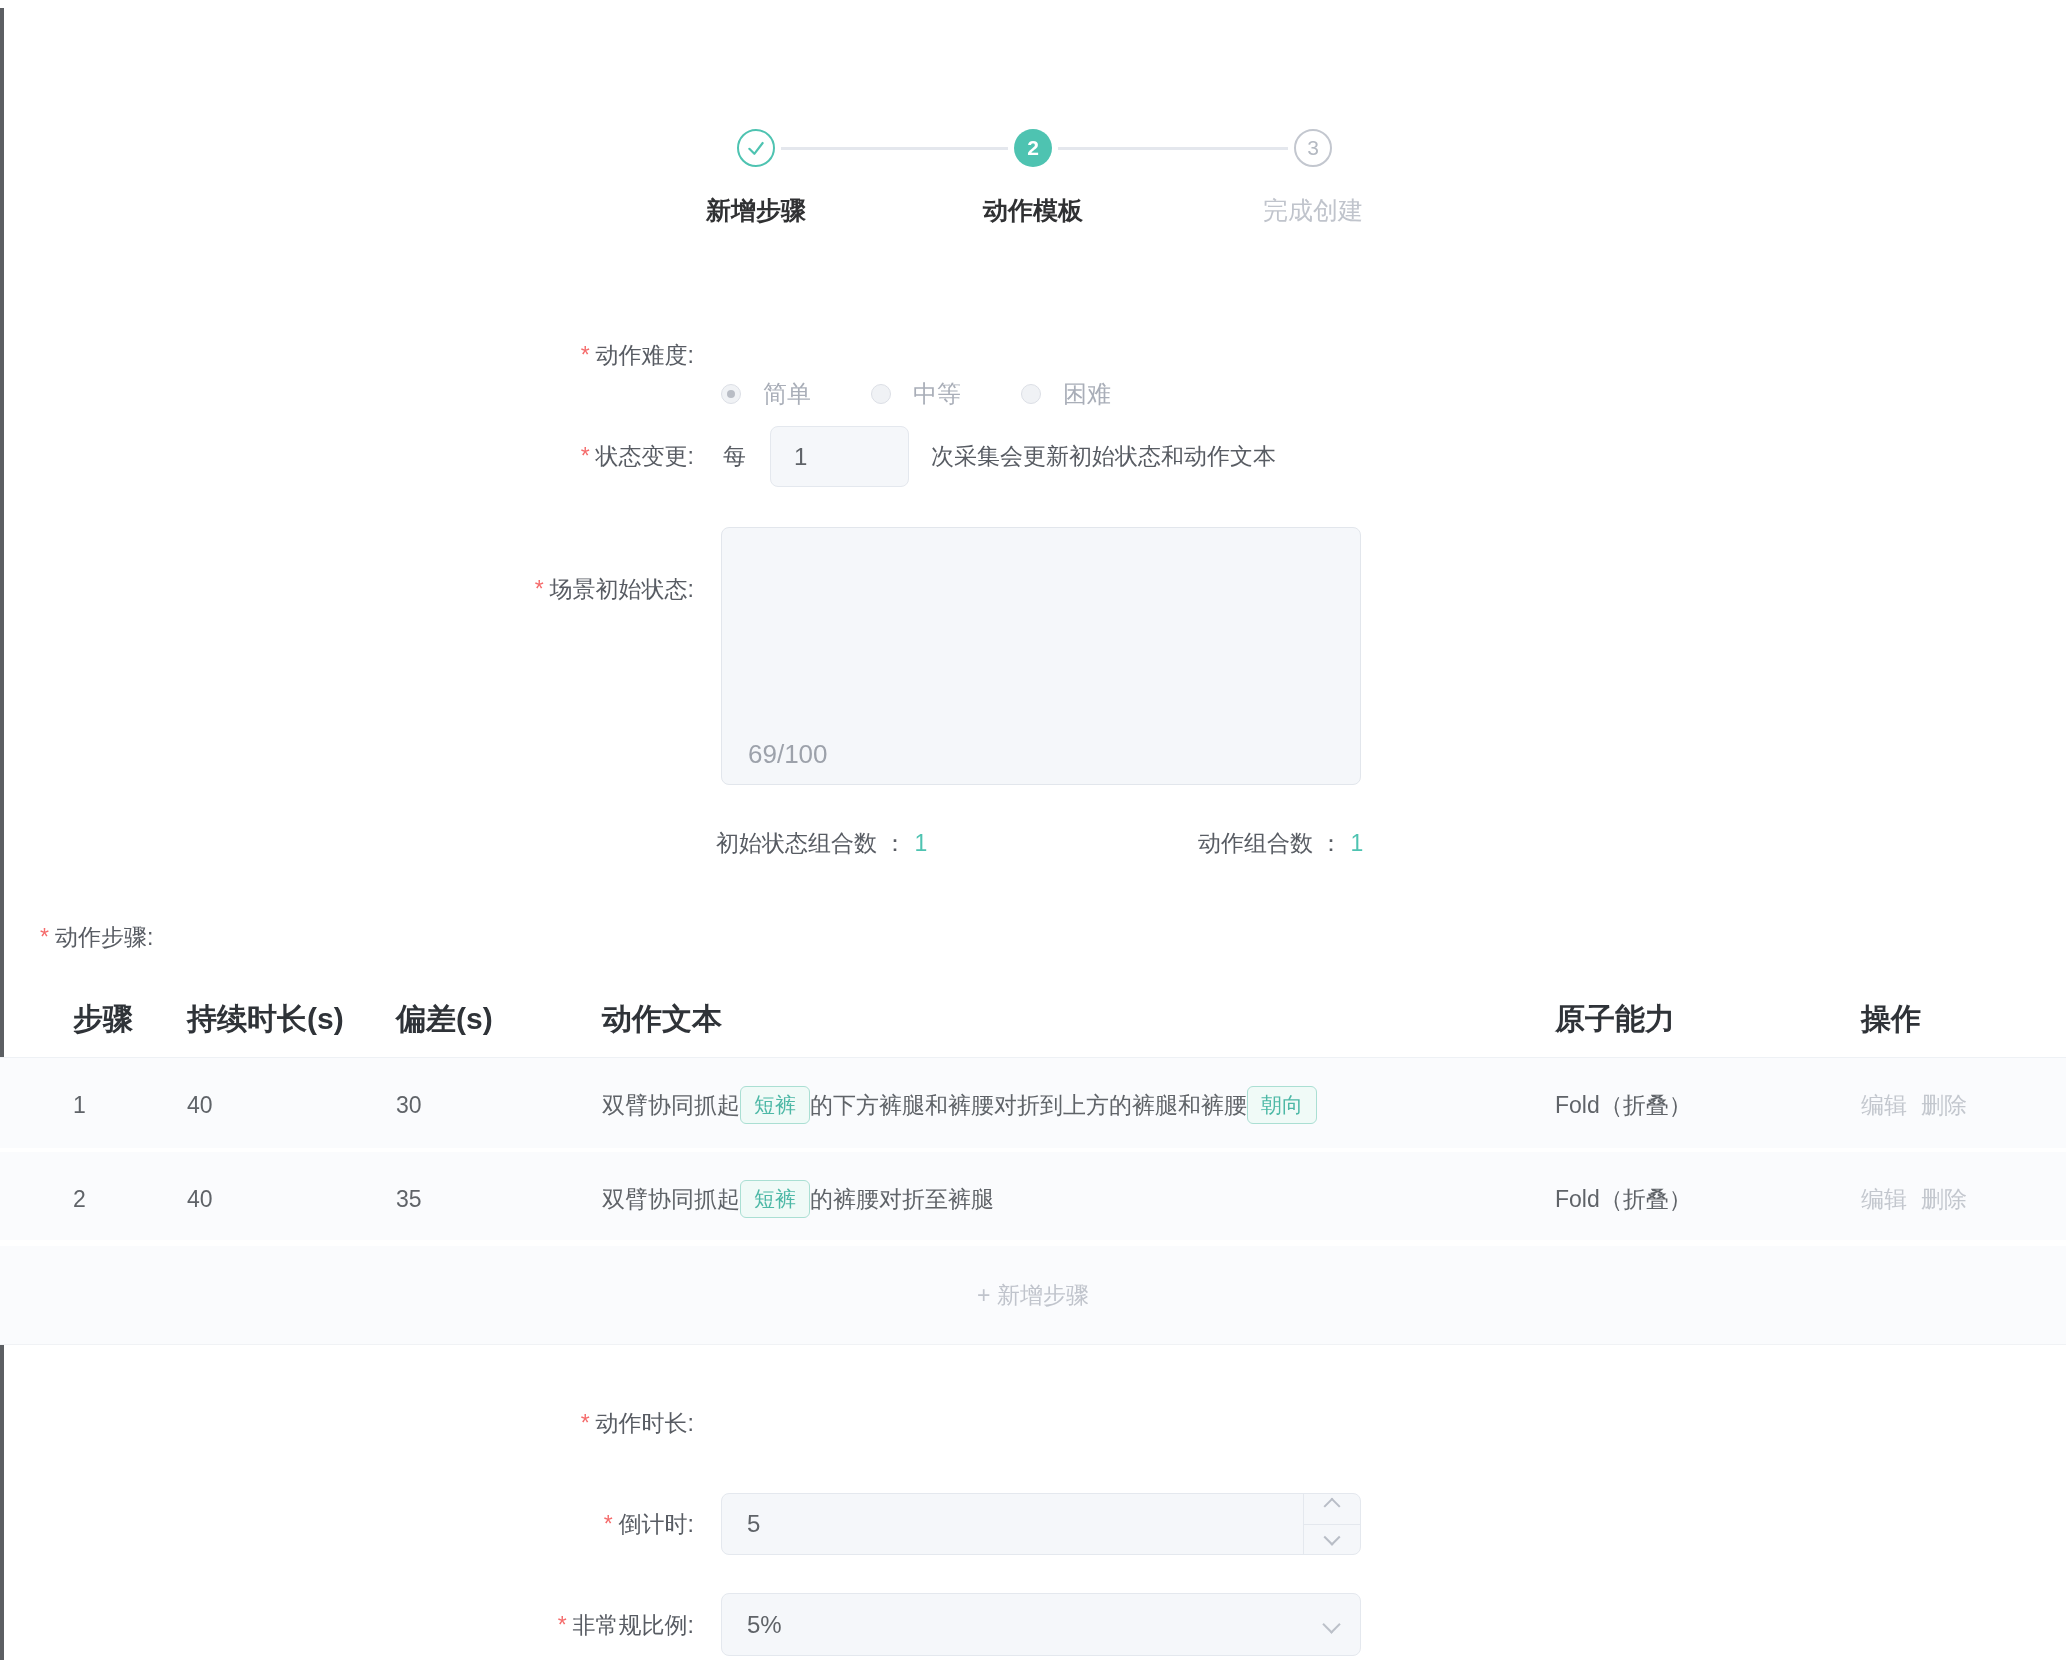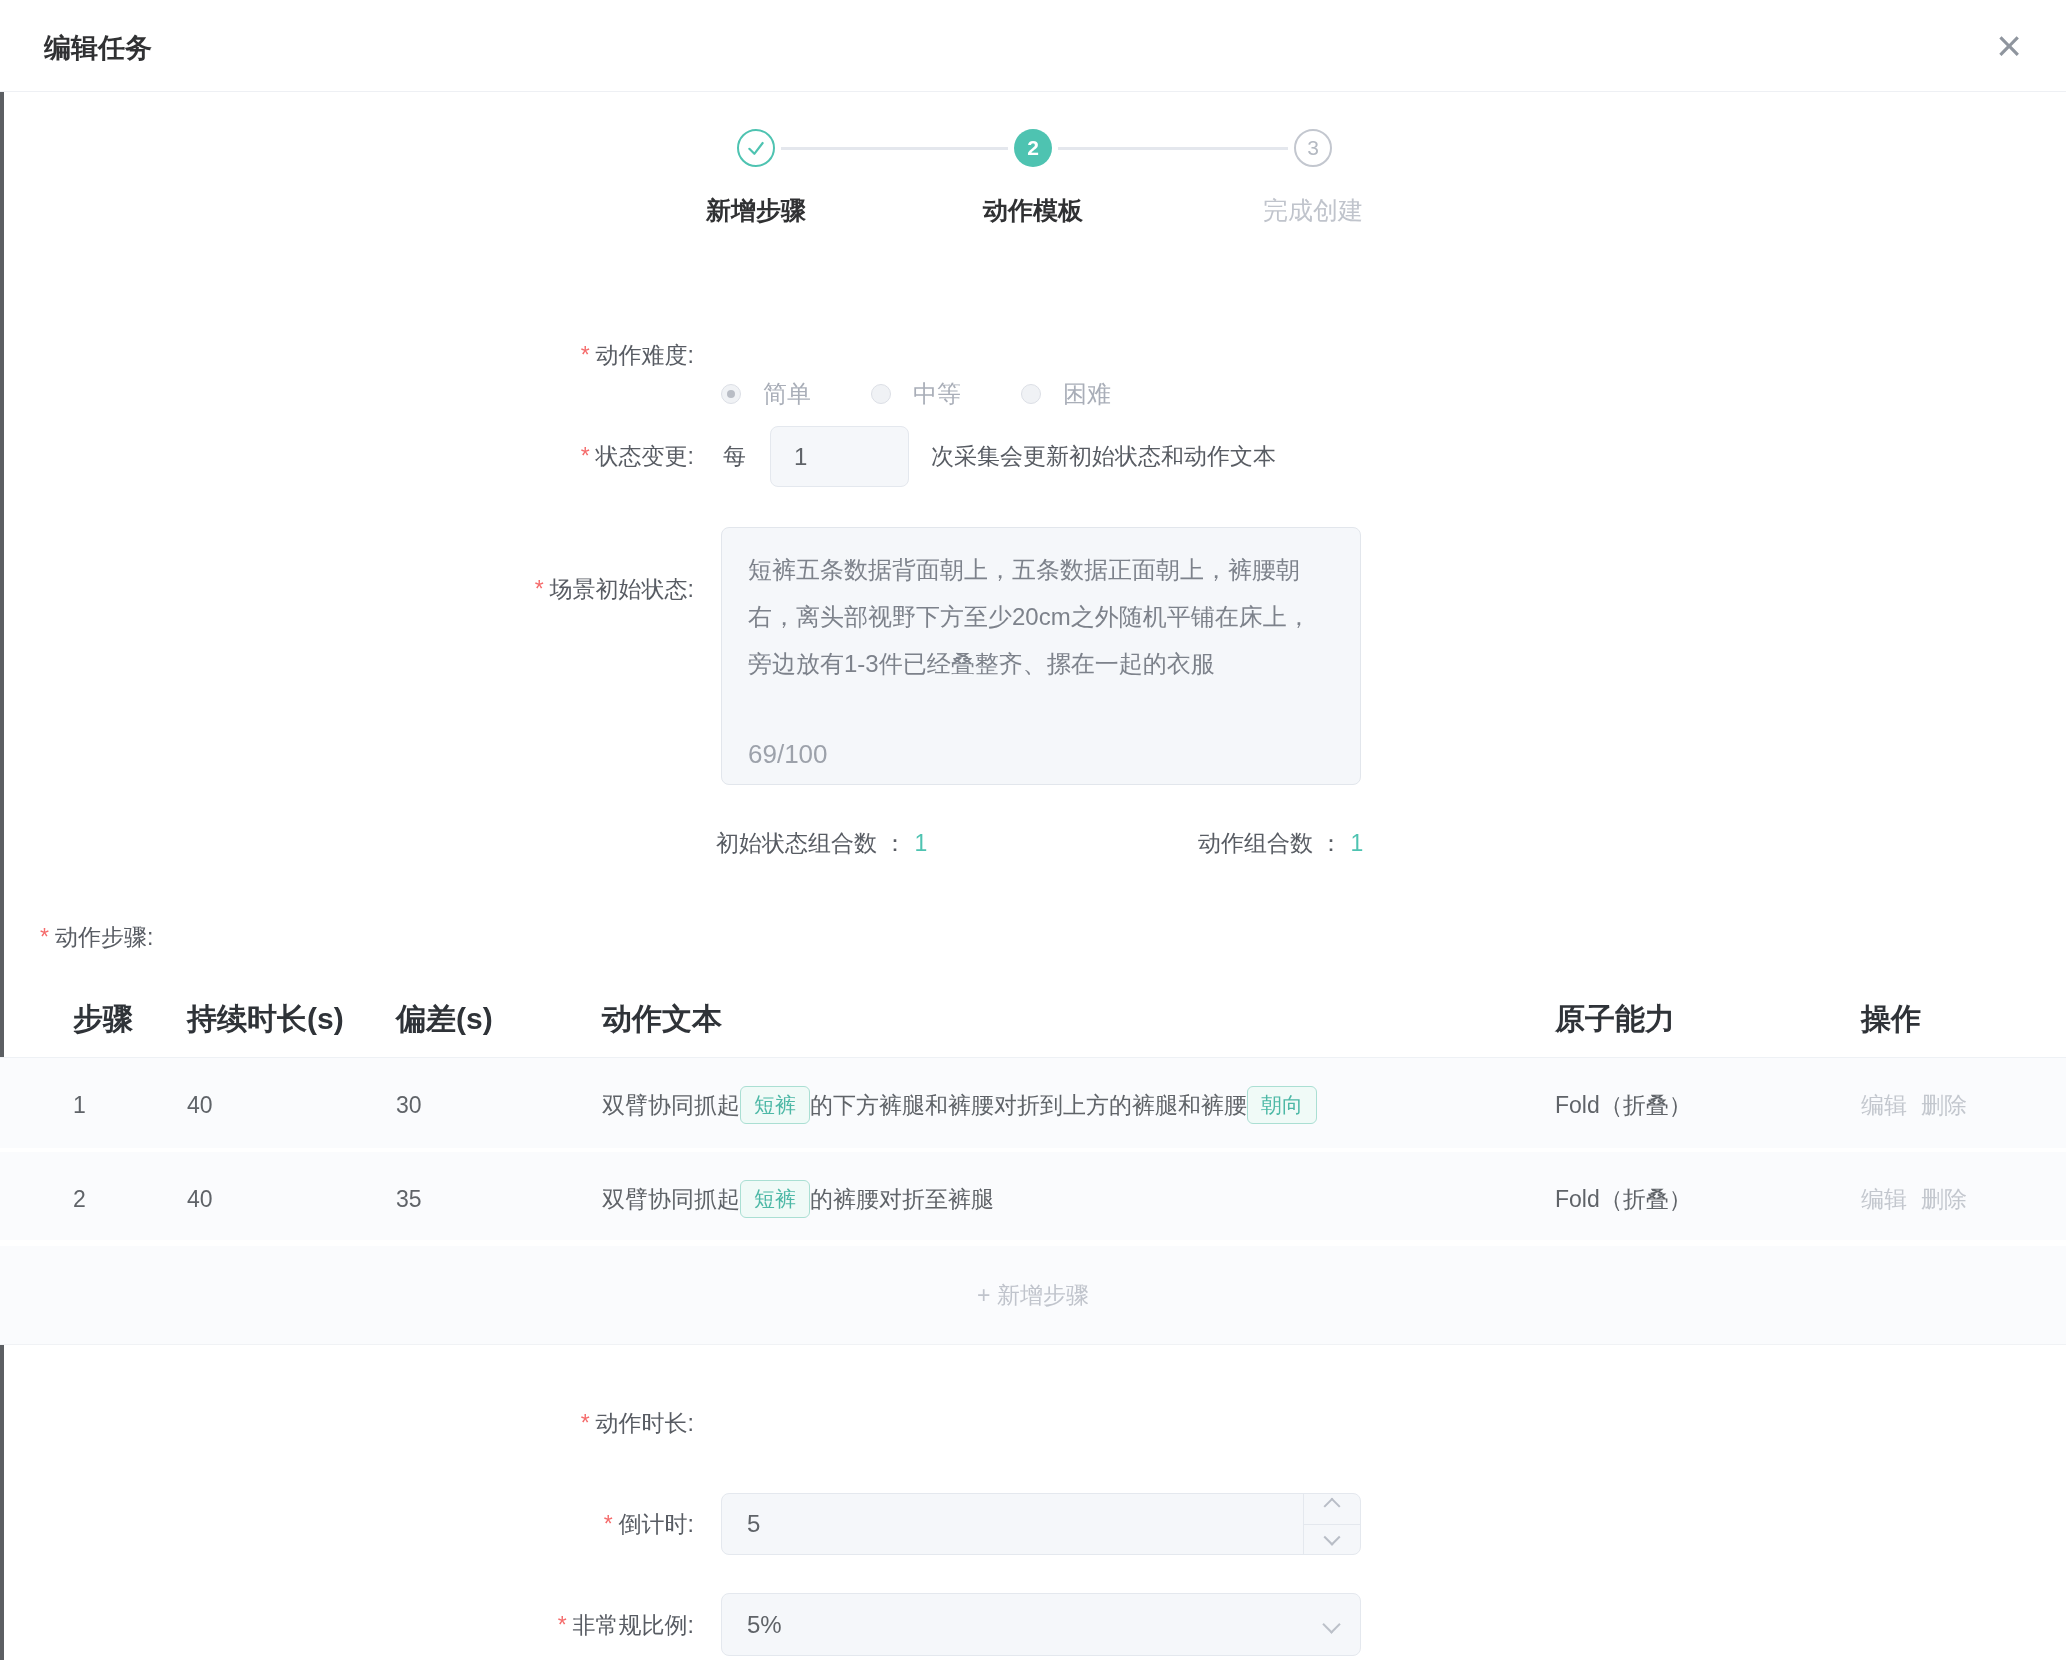--- a/index.html
+++ b/index.html
@@ -98,24 +98,20 @@
   .chev.down{transform:rotate(-45deg) translate(2px,-2px);}
   .sel-chev{position:absolute;right:22px;top:24px;width:13px;height:13px;border-left:2px solid #bcc1c9;border-bottom:2px solid #bcc1c9;transform:rotate(-45deg);}
   .check-icon{width:20px;height:20px;}
 </style>
 </head>
 <body>
 
 <div class="dialog">
   <div class="edge"></div>
 
-  <div class="hdr">
-    <div class="title">编辑任务</div>
-    <div class="close">×</div>
-  </div>
 
   <div class="connector c1"></div>
   <div class="connector c2"></div>
   <div class="step-circle s1">
     <svg class="check-icon" viewBox="0 0 24 24" fill="none" stroke="#4ec3b1" stroke-width="2.6" stroke-linecap="round" stroke-linejoin="round">
         <polyline points="4,13 10,19 20,6"></polyline>
       </svg>
   </div>
   <div class="step-circle s2">
       <span>2</span>
@@ -141,21 +137,20 @@
     <span class="radio-label">困难</span>
   </div>
 
   <div class="flabel lab-state"><span class="req">*</span><span>状态变更:</span></div>
   <div class="prefix-mei">每</div>
   <div class="num-input">1</div>
   <div class="suffix-state">次采集会更新初始状态和动作文本</div>
 
   <div class="flabel lab-scene"><span class="req">*</span><span>场景初始状态:</span></div>
   <div class="scene-box">
-    <div class="scene-text">短裤五条数据背面朝上，五条数据正面朝上，裤腰朝右，离头部视野下方至少20cm之外随机平铺在床上，旁边放有1-3件已经叠整齐、摞在一起的衣服</div>
     <div class="scene-counter">69/100</div>
   </div>
 
   <div class="combo combo1">
     <span>初始状态组合数 ：</span><span class="val">1</span>
   </div>
   <div class="combo combo2">
     <span>动作组合数 ：</span><span class="val">1</span>
   </div>
 

